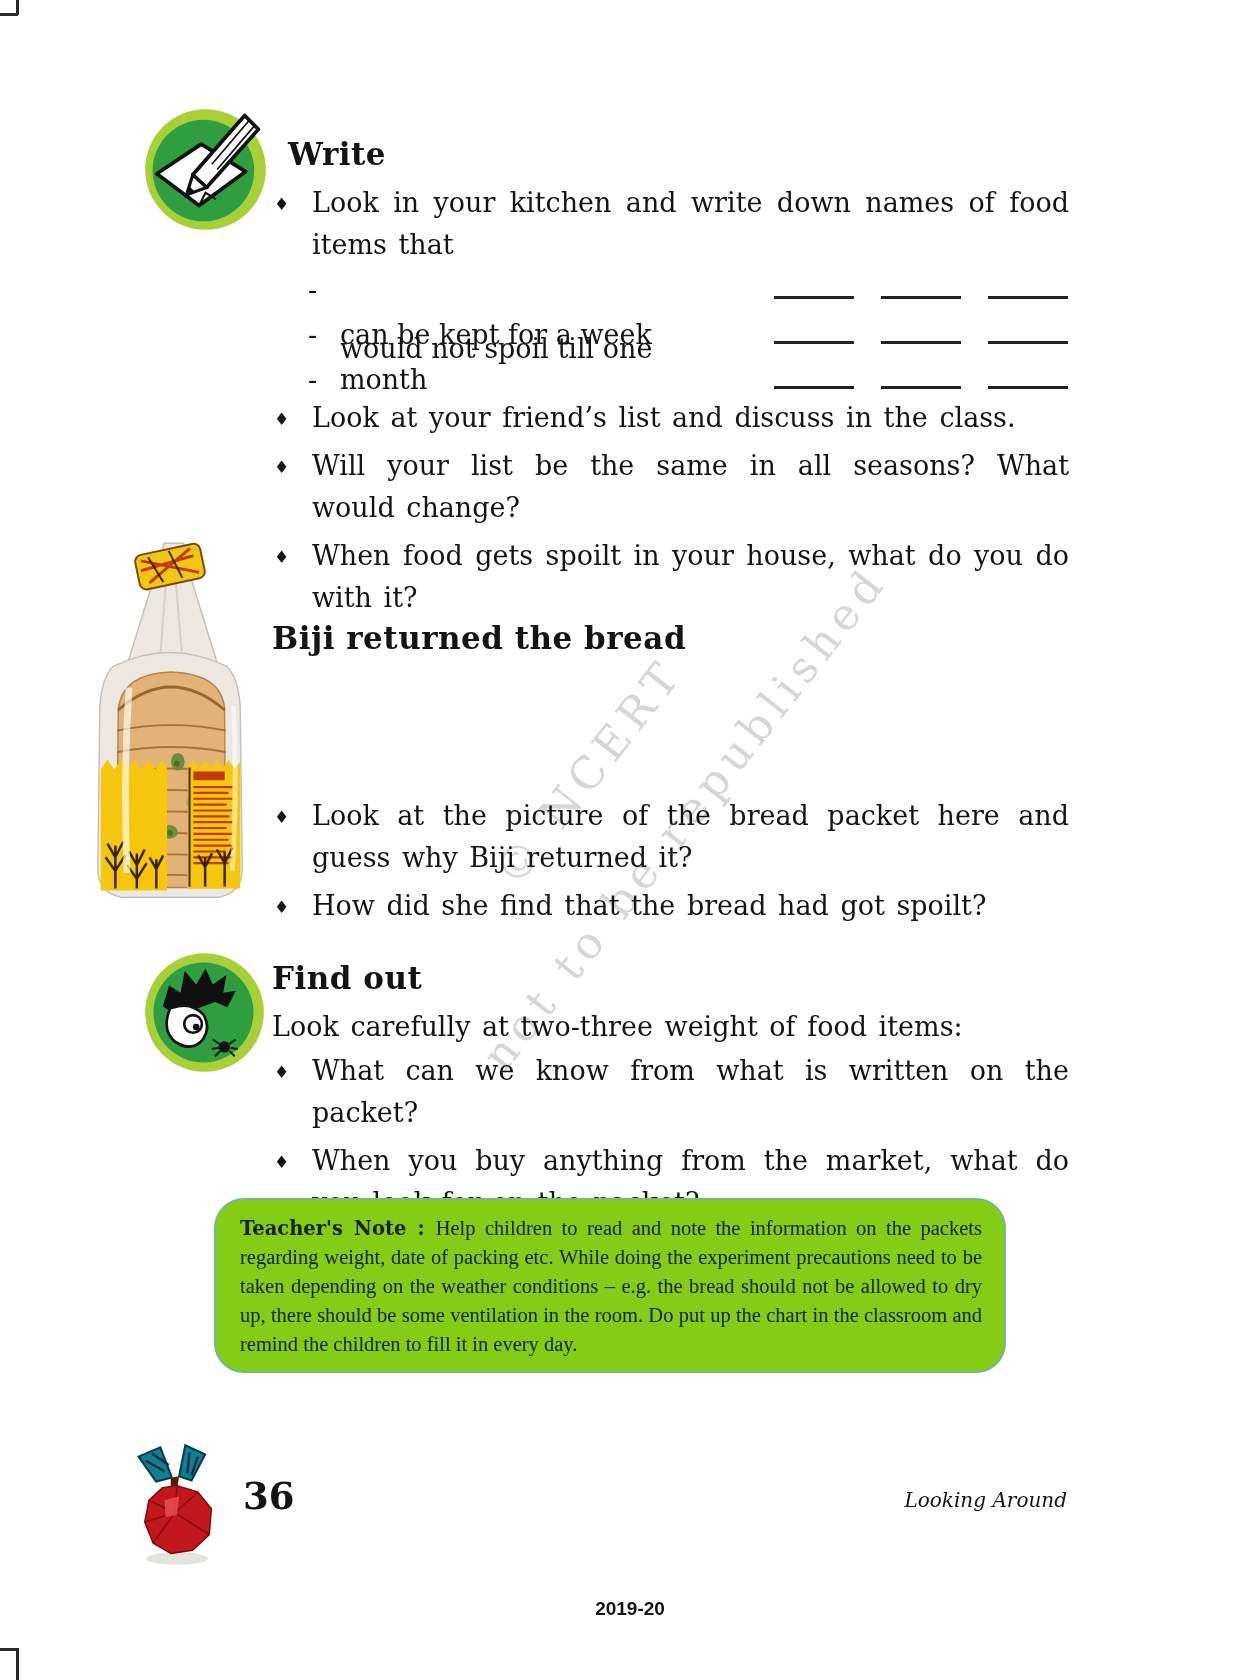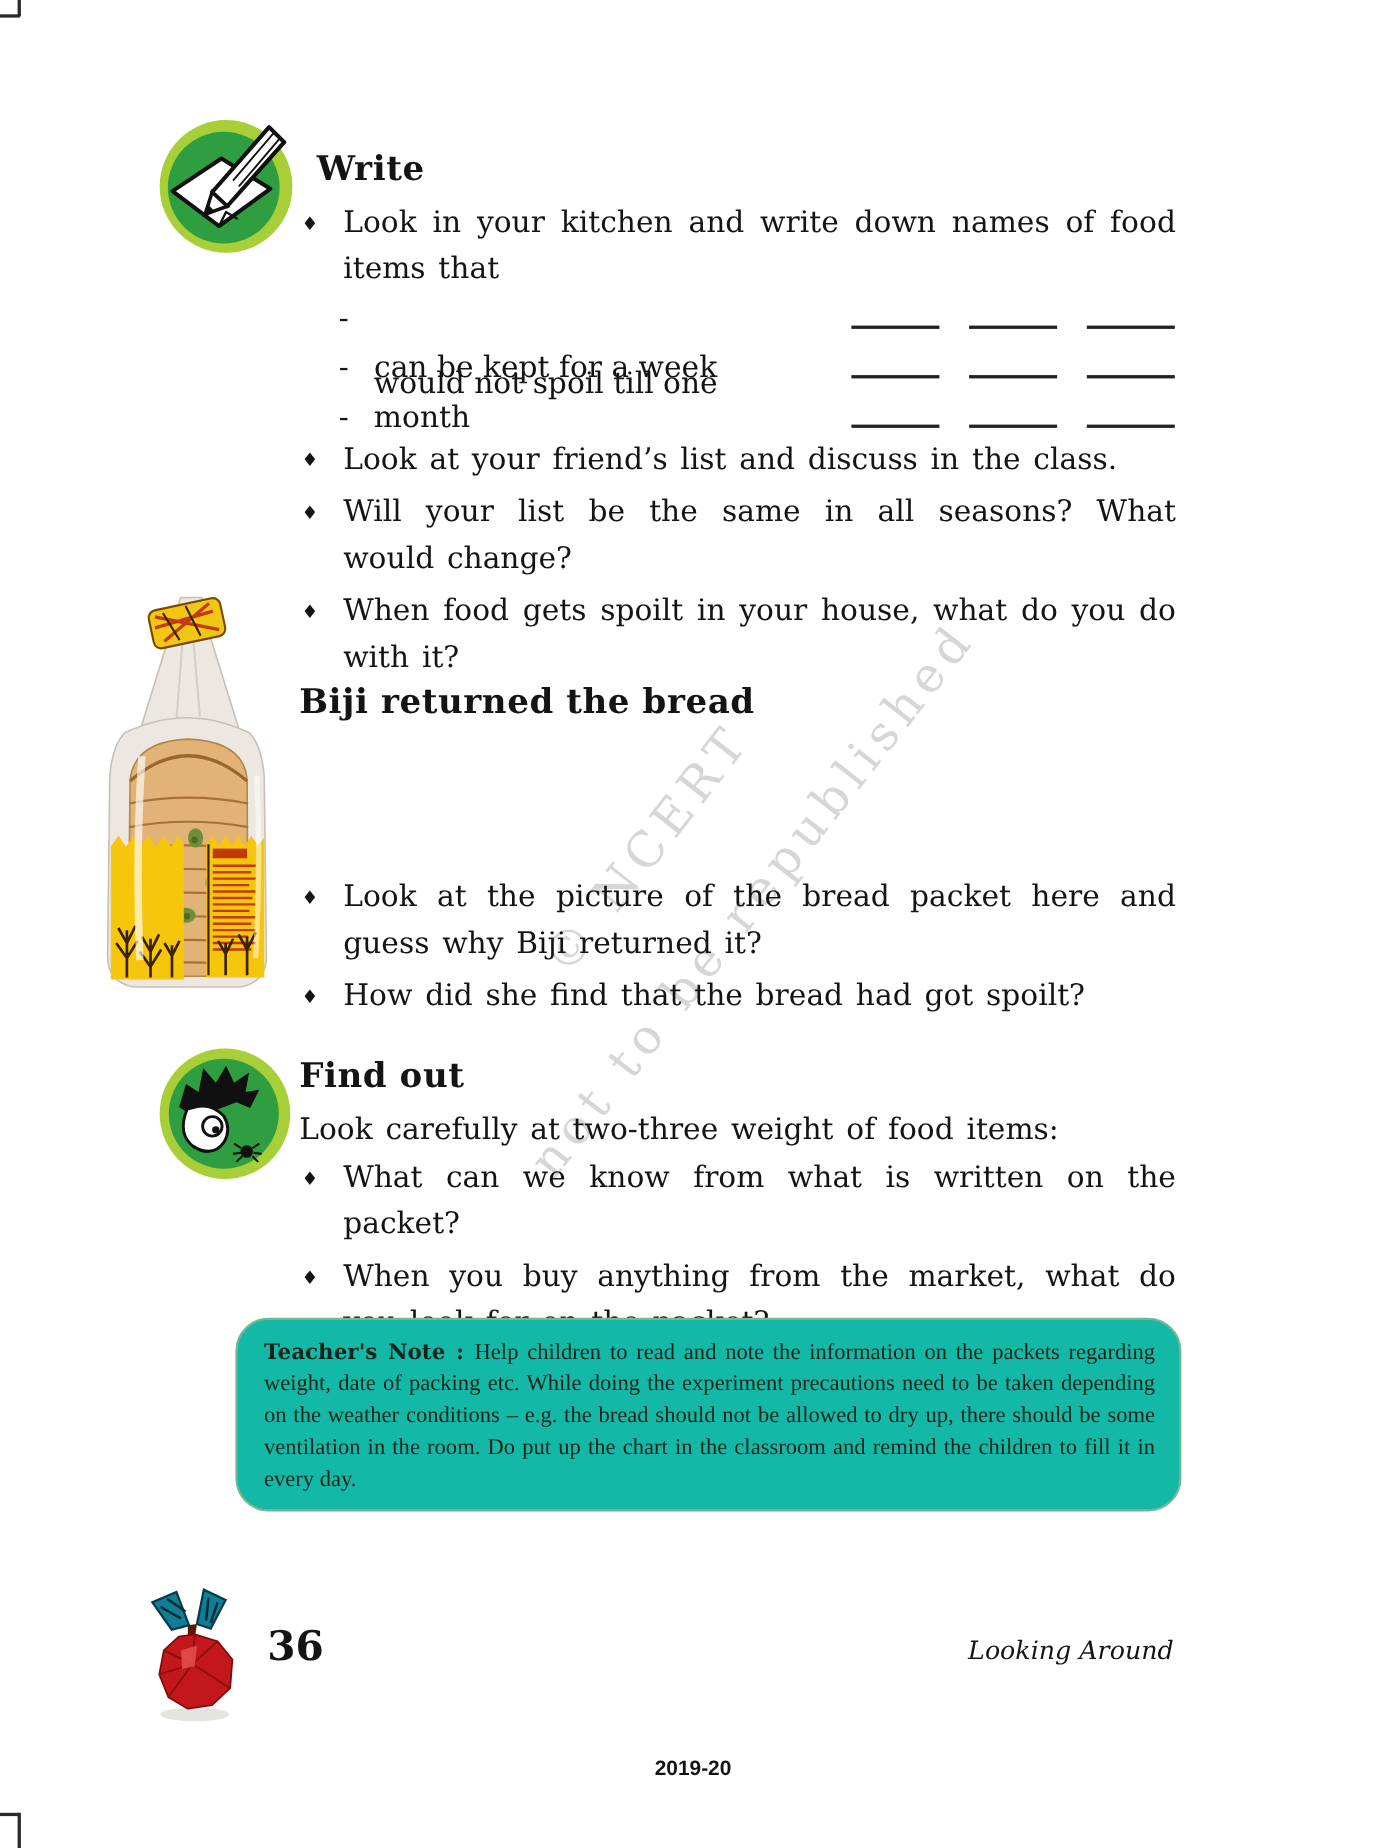--- a/index.html
+++ b/index.html
@@ -27,30 +27,30 @@
   .bullet-item { position:relative; padding-left:40px; }
   .bullet-item .diamond { position:absolute; left:2px; top:1px; font-size:17px; }
 
   .fill-rows { position:absolute; left:308px; top:260px; width:760px; font-size:27px; }
   .fill-row { display:flex; align-items:flex-end; height:45px; }
   .fill-row .dash { width:32px; }
   .fill-row .blanks { margin-left:auto; display:flex; padding-bottom:6px; }
   .fill-row .blank { display:inline-block; width:80px; border-bottom:3px solid #222; margin-left:27px; }
 
   .note-box {
-    position:absolute; left:214px; top:1198px; width:860px; min-height:158px;
-    background:#14b8a6; border:2px solid #74b98e; border-radius:30px;
+    position:absolute; left:214px; top:1198px; width:792px; min-height:158px;
+    background:#84cc16; border:2px solid #74b98e; border-radius:30px;
     padding:14px 22px 12px 24px;
     font-family:"Liberation Serif", serif; font-size:20.5px; line-height:29px;
     text-align:justify; color:#13231a;
   }
   .note-box b { font-family:"DejaVu Serif", serif; font-size:19.5px; }
 
   .page-num { position:absolute; left:243px; top:1474px; font-size:37px; font-weight:bold; }
-  .book-title { position:absolute; right:193px; top:1488px; font-size:23px; font-style:italic; }
+  .book-title { position:absolute; right:193px; top:1488px; font-size:20px; font-style:italic; }
   .edition { position:absolute; left:0; right:0; top:1598px; text-align:center;
              font-family:"Liberation Sans", sans-serif; font-size:19px;font-weight:bold; }
 </style>
 </head>
 <body>
 
 <div class="cropmark" style="left:16px; top:0; width:3px; height:15px;"></div>
 <div class="cropmark" style="left:0; top:13px; width:18px; height:3px;"></div>
 <div class="cropmark" style="left:0; top:1648px; width:18px; height:3px;"></div>
 <div class="cropmark" style="left:16px; top:1648px; width:3px; height:32px;"></div>

